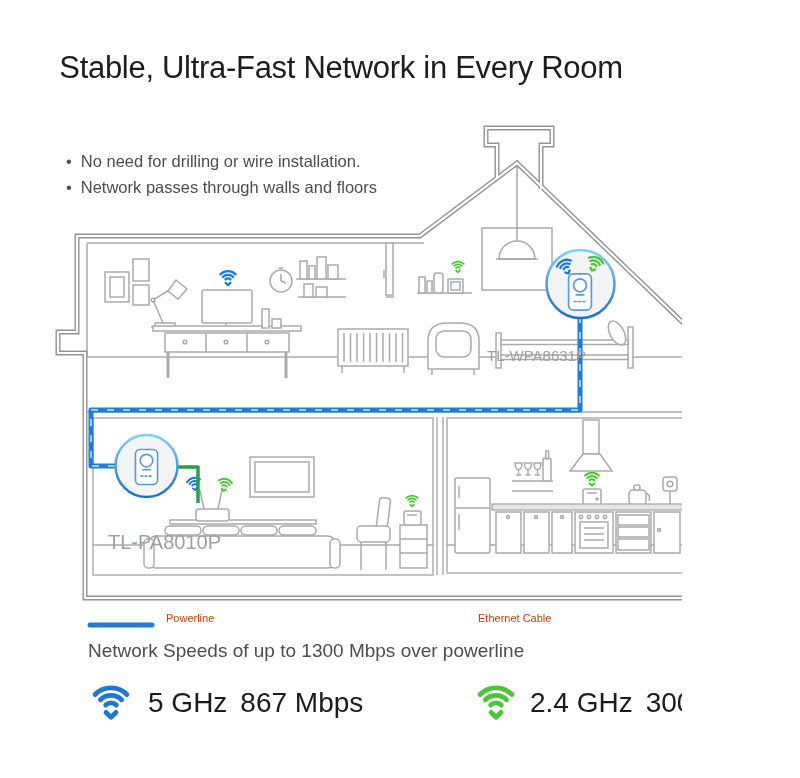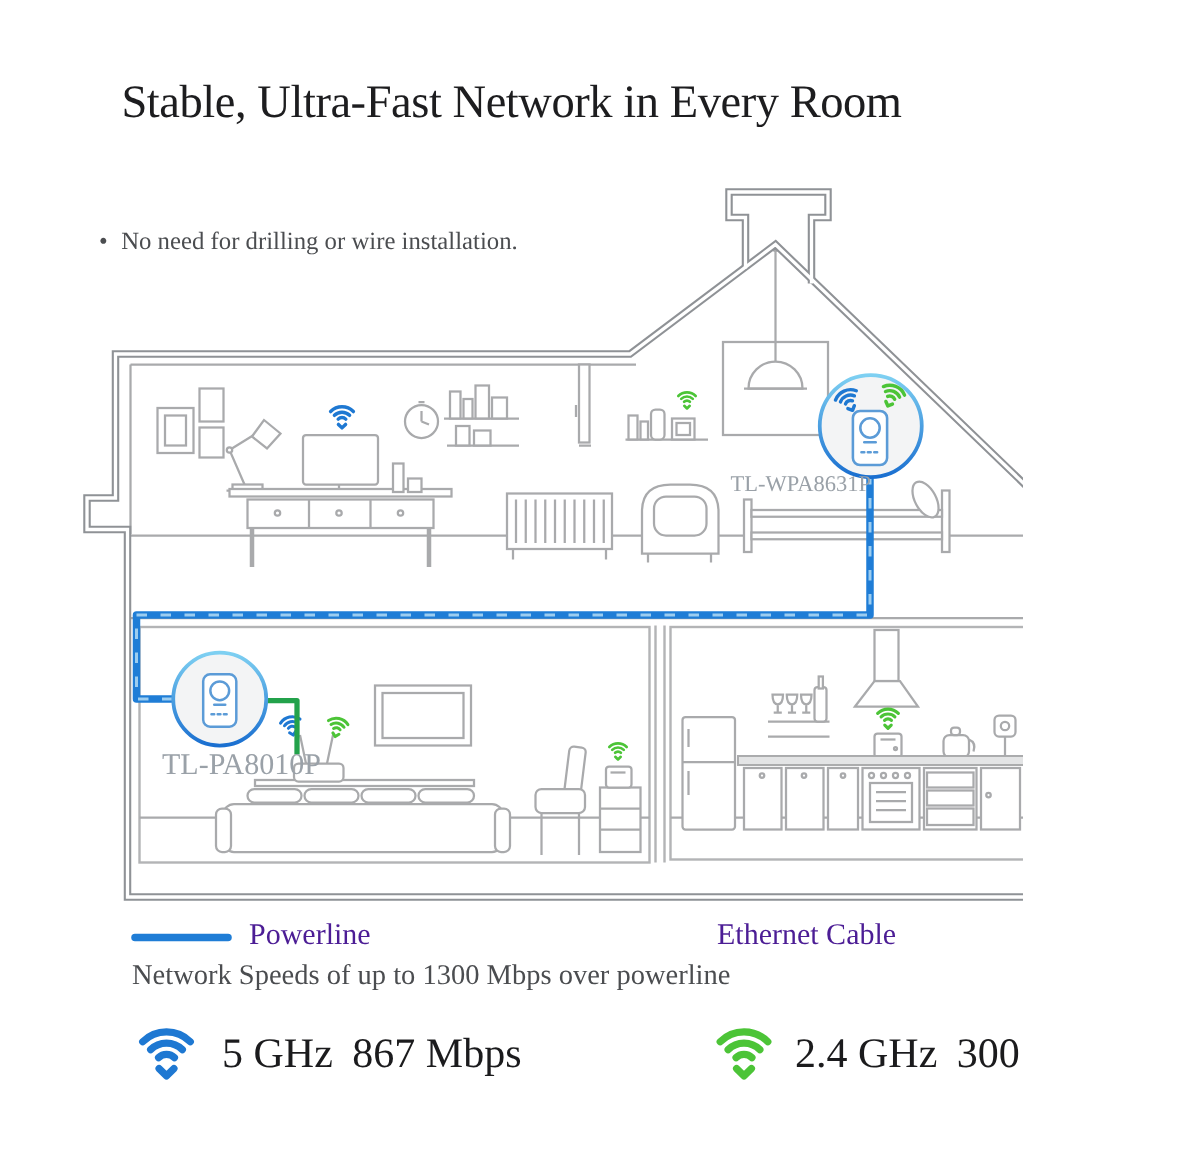--- a/index.html
+++ b/index.html
@@ -1,33 +1,33 @@
 <!DOCTYPE html>
 <html style="--powerline-blue: #1f7dd6; --wifi-blue: #1e78d2; --wifi-green: #4cc437; --ethernet-green-start: #23a24b; --ethernet-green-end: #a6d943; --device-circle-top: #7ed0f2; --device-circle-bottom: #1a6fd0;"><head>
 <meta charset="utf-8">
 <style>
   html,body{margin:0;padding:0;background:#fff;}
   .stage{
     position:relative;width:682px;height:778px;overflow:hidden;background:#fff;
-    font-family:Liberation Serif, serif;
+    font-family:Liberation Sans, sans-serif;
   }
   .abs{position:absolute;}
   .title{
     left:0;right:0;top:50px;text-align:center;
     font-size:31px;color:#1d1d1f;letter-spacing:-0.3px;font-weight:400;
   }
   .features{left:66px;top:148px;margin:0;padding:0;}
   .features li{
     list-style:none;font-size:16.5px;color:#4b4d50;line-height:26px;
   }
   .features li::before{content:"•";margin-right:9px;}
-  .dev-label{font-size:15px;color:#9aa1a8;}
+  .dev-label{font-size:15px;color:#9aa1a8;margin-top:32px;}
   .label-attic{left:487px;top:315px;}
   .label-living{left:108px;top:499px;font-size:20px;}
-  .legend-text{font-size:20px;color:#4c1d95;}
+  .legend-text{font-size:11px;color:#c2410c;}
   .legend-powerline-text{left:166px;top:612px;}
   .legend-ethernet-text{left:478px;top:612px;}
   .legend-note{left:88px;top:640px;font-size:19px;color:#4b4d50;}
   .band{top:687px;font-size:28px;color:#1b1b1d;white-space:nowrap;}
   .band .freq{margin-right:13px;}
   .band-5{left:148px;}
   .band-24{left:530px;}
 
   
   svg{position:absolute;left:0;top:0;}
@@ -279,20 +279,21 @@
     <path class="legend-line-blue" d="M90,625 H152"></path>
     <path class="legend-line-eth" d="M400,624 H468"></path>
     <use href="#wifi" class="wifi-blue" transform="translate(111,700) scale(1.15)"></use>
     <use href="#wifi" class="wifi-green" transform="translate(496,700) scale(1.15)"></use>
   </svg>
 
   <div class="abs title">Stable, Ultra-Fast Network in Every Room</div>
 
   <ul class="abs features">
     <li>No need for drilling or wire installation.</li>
+    <li>Network passes through walls and floors</li>
   </ul>
 
   <div class="abs dev-label label-attic">TL-WPA8631P</div>
   <div class="abs dev-label label-living">TL-PA8010P</div>
 
   <div class="abs legend-text legend-powerline-text">Powerline</div>
   <div class="abs legend-text legend-ethernet-text">Ethernet Cable</div>
   <div class="abs legend-note">Network Speeds of up to 1300 Mbps over powerline</div>
 
   <div class="abs band band-5">

